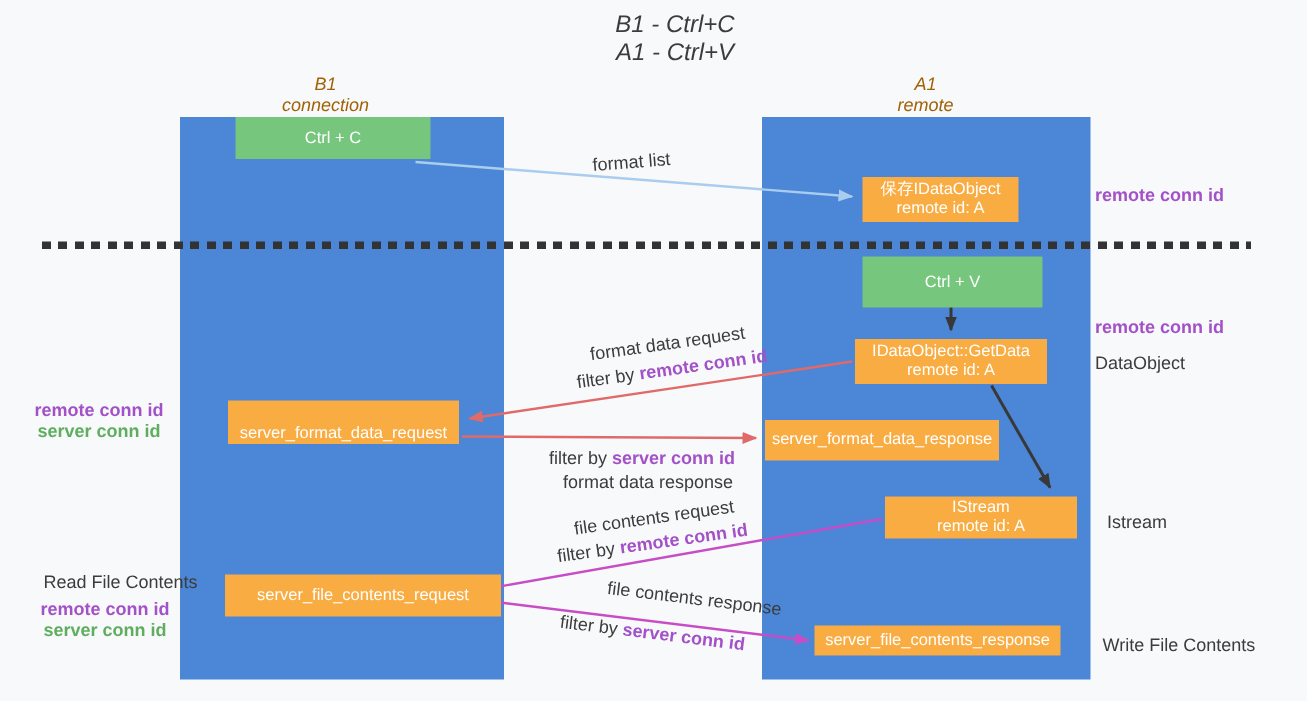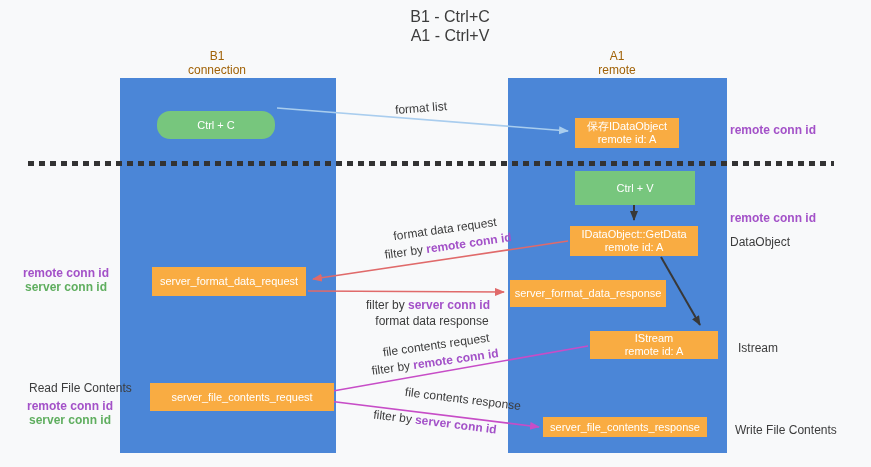--- a/index.html
+++ b/index.html
@@ -1,20 +1,20 @@
 <!DOCTYPE html>
 <html><head>
 <meta charset="utf-8">
 <style>
   html,body{margin:0;padding:0;background:#f8f9fa;}
   .canvas{
     position:relative;width:871px;height:467px;background:#f8f9fa;
     font-family:"Liberation Sans",sans-serif;overflow:hidden;color:#3a3a3a;
   }
-  .abs{position:absolute;}
+  .abs{position:absolute;font-style:italic;}
   .lane{position:absolute;top:78px;height:375px;background:#4b86d7;}
   .lane-left{left:120px;width:216px;}
   .lane-right{left:508px;width:219px;}
   .title{left:360px;top:7px;width:180px;text-align:center;font-size:16px;line-height:19px;color:#3c3c3c;}
   .lane-header{top:49px;width:130px;text-align:center;font-size:12px;line-height:14px;color:#a16207;}
   .node{
     position:absolute;display:flex;flex-direction:column;align-items:center;justify-content:center;
     color:#fff;font-size:11px;line-height:13px;text-align:center;z-index:4;
   }
   .node-green{background:#77c67d;}
@@ -74,39 +74,39 @@
     <line x1="634" y1="200" x2="634" y2="220" stroke="#383838" stroke-width="2" marker-end="url(#m-blk)"></line>
     <line x1="661" y1="257" x2="700" y2="325" stroke="#383838" stroke-width="2" marker-end="url(#m-blk)"></line>
     <line x1="568" y1="241" x2="313" y2="279" stroke="#e06a6a" stroke-width="1.6" marker-end="url(#m-red)"></line>
     <line x1="308" y1="291" x2="504" y2="292" stroke="#e06a6a" stroke-width="1.6" marker-end="url(#m-red)"></line>
     <line x1="588" y1="346" x2="316" y2="394" stroke="#c74dc7" stroke-width="1.6" marker-end="url(#m-mag)"></line>
     <line x1="312" y1="399" x2="539" y2="427" stroke="#c74dc7" stroke-width="1.6" marker-end="url(#m-mag)"></line>
   </svg>
 
   <div class="dashline"></div>
 
-  <div class="node node-green" style="left:157px;top:111px;width:118px;height:28px;border-radius:13px;">
+  <div class="node node-green" style="left:157px;top:78px;width:130px;height:28px;">
     <span>Ctrl + C</span>
   </div>
 
   <div class="node node-orange" style="left:575px;top:118px;width:104px;height:30px;">
     <span>保存IDataObject</span>
     <span>remote id: A</span>
   </div>
 
   <div class="node node-green" style="left:575px;top:171px;width:120px;height:34px;">
     <span>Ctrl + V</span>
   </div>
 
   <div class="node node-orange" style="left:570px;top:226px;width:128px;height:30px;">
     <span>IDataObject::GetData</span>
     <span>remote id: A</span>
   </div>
 
-  <div class="node node-orange" style="left:152px;top:267px;width:154px;height:29px;">
+  <div class="node node-orange" style="left:152px;top:267px;width:154px;height:29px;justify-content:flex-end;">
     <span>server_format_data_request</span>
   </div>
 
   <div class="node node-orange" style="left:510px;top:280px;width:156px;height:27px;">
     <span>server_format_data_response</span>
   </div>
 
   <div class="node node-orange" style="left:590px;top:331px;width:128px;height:28px;">
     <span>IStream</span>
     <span>remote id: A</span>

